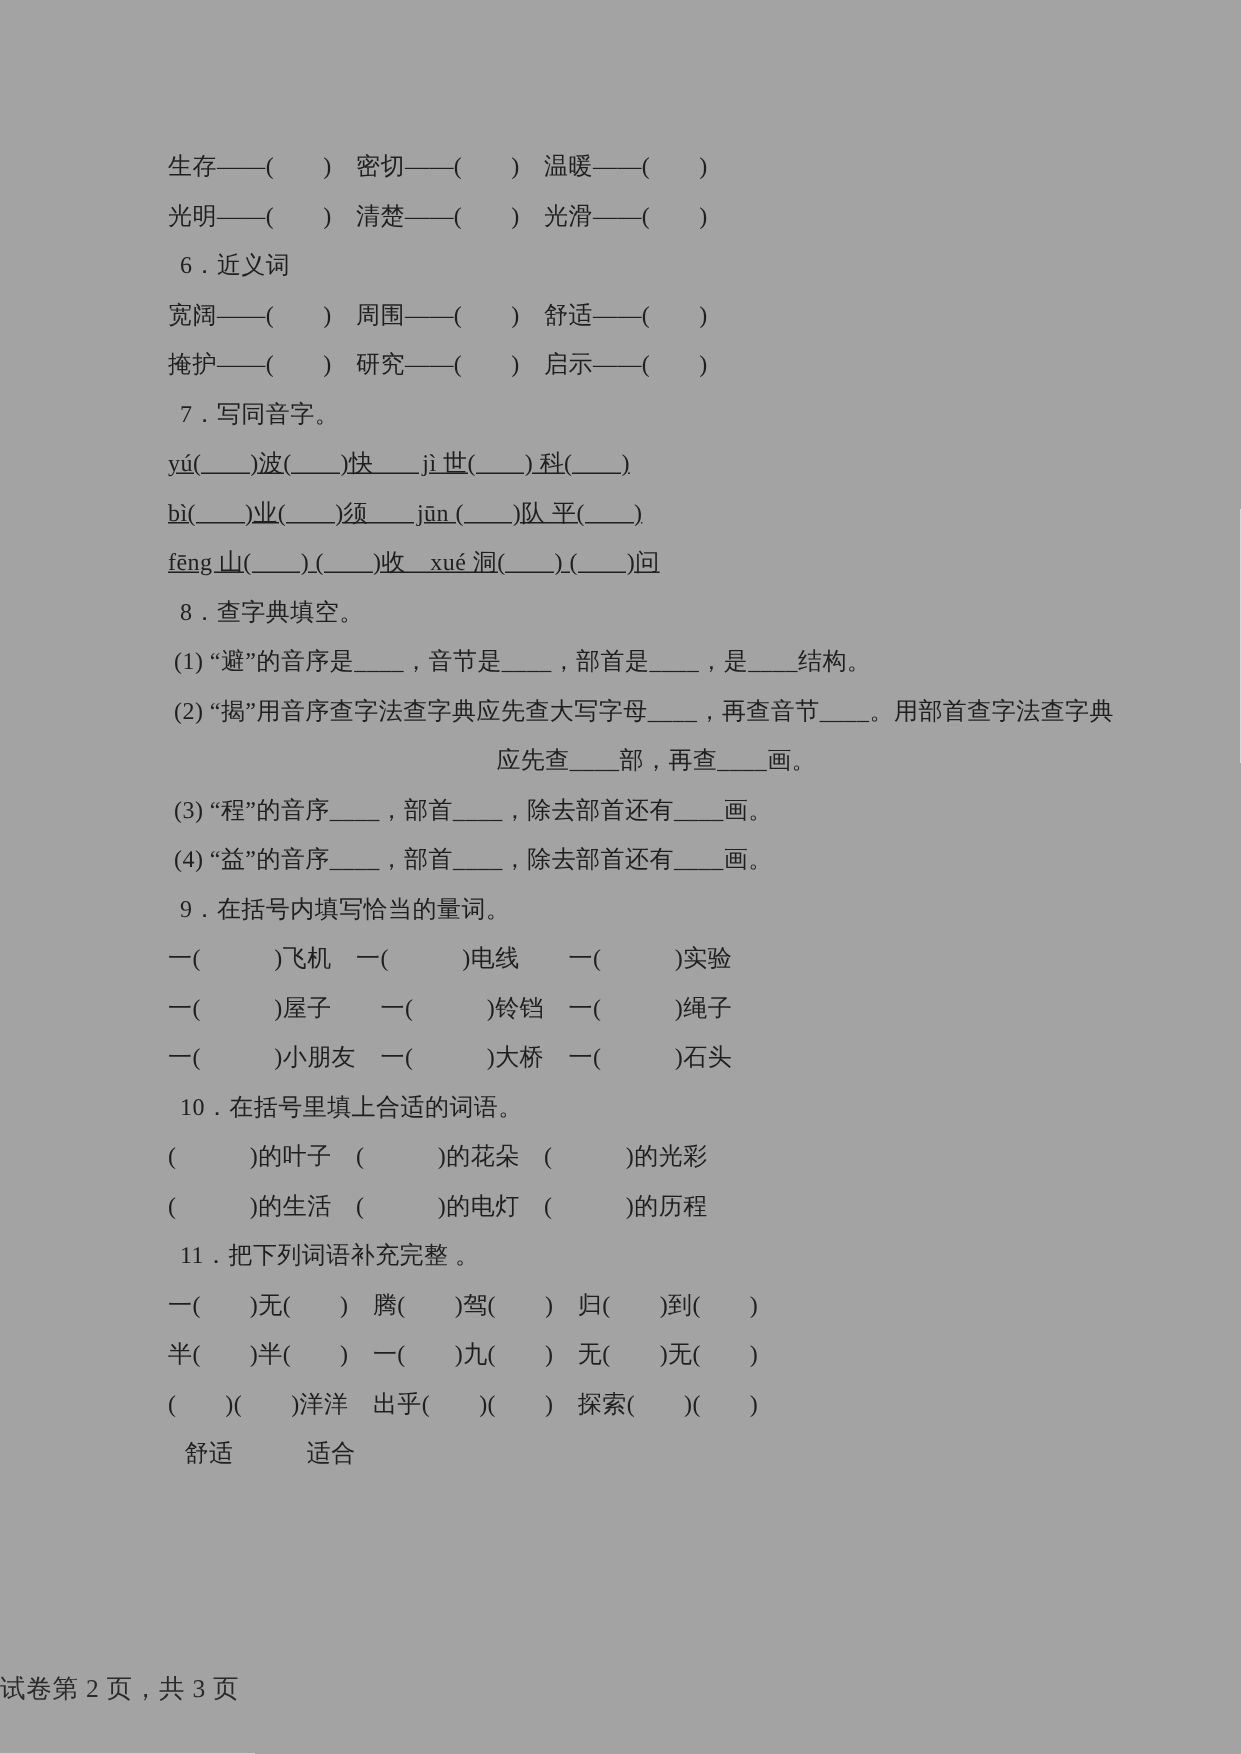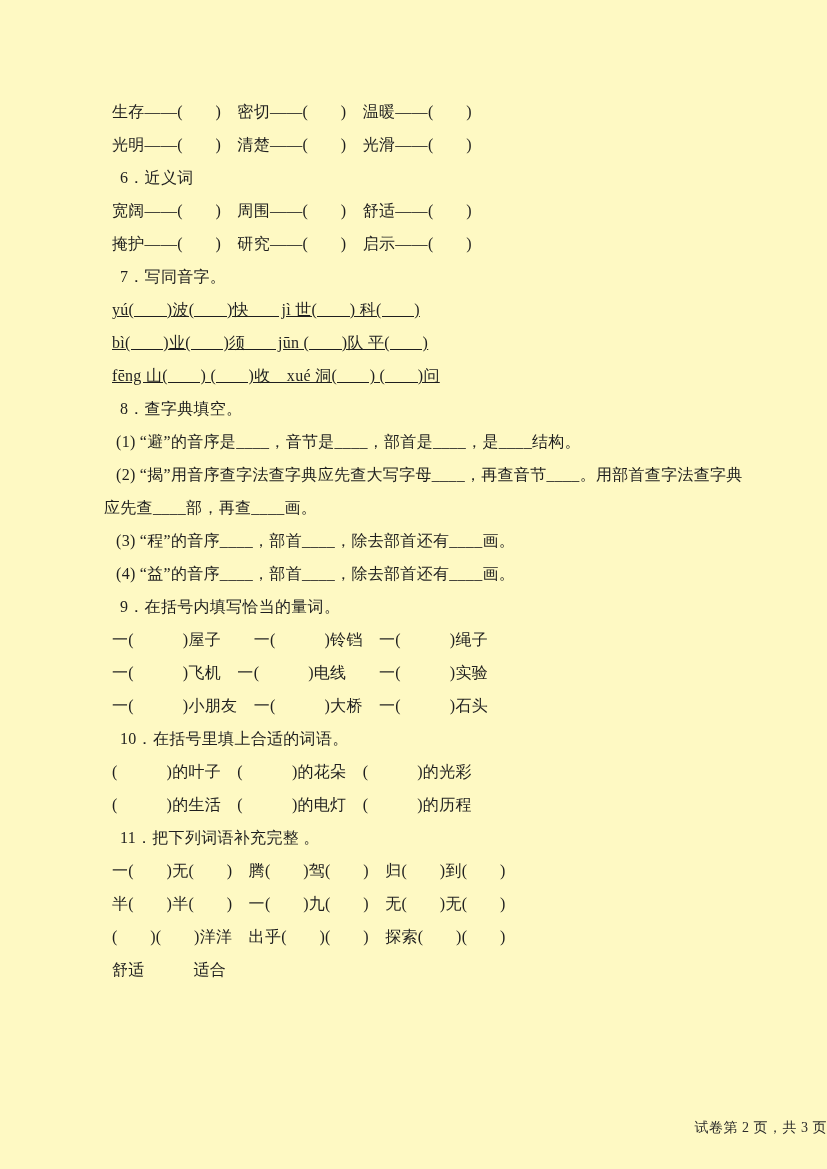--- a/index.html
+++ b/index.html
@@ -5,48 +5,48 @@
   html, body {
     margin: 0;
     padding: 0;
     background: #ffffff;
   }
   .page {
     position: relative;
     width: 827px;
     height: 1169px;
     margin: 0 auto;
-    background: #fef9c3;
+    background: #a3a3a3;
     overflow: hidden;
     font-family: "Liberation Serif", "DejaVu Serif", serif;
     color: #1f1f1f;
   }
   .body {
     padding: 95px 56px 0 104px;
     font-size: 16px;
   }
   .line {
     height: 33px;
     line-height: 33px;
     white-space: pre;
     letter-spacing: 0.3px;
   }
   .line.heading { padding-left: 16px; }
   .line.sub     { padding-left: 12px; }
-  .line.cont    { padding-left: 0; }
+  .line.cont    { padding-left: 0; text-align: center; }
   .line.row     { padding-left: 8px; }
   .line.pinyin  { padding-left: 8px; text-decoration: underline; }
-  .line.words   { padding-left: 8px; }
+  .line.words   { padding-left: 8px; margin-left: 11px; }
   .footer {
     position: absolute;
     left: 0;
     right: 0;
     bottom: 32px;
-    text-align: right;
-    font-size: 14px;
+    text-align: left;
+    font-size: 17px;
     color: #2a2a2a;
     letter-spacing: 0.5px;
   }
 </style>
 </head>
 <body>
 
 <div class="page">
   <div class="body">
       <div class="line row">生存——(　　)　密切——(　　)　温暖——(　　)</div>
@@ -58,22 +58,22 @@
       <div class="line pinyin">yú(　　)波(　　)快　　jì 世(　　) 科(　　)</div>
       <div class="line pinyin">bì(　　)业(　　)须　　jūn (　　)队 平(　　)</div>
       <div class="line pinyin">fēng 山(　　) (　　)收　xué 洞(　　) (　　)问</div>
       <div class="line heading">8．查字典填空。</div>
       <div class="line sub">(1) “避”的音序是____，音节是____，部首是____，是____结构。</div>
       <div class="line sub">(2) “揭”用音序查字法查字典应先查大写字母____，再查音节____。用部首查字法查字典</div>
       <div class="line cont">应先查____部，再查____画。</div>
       <div class="line sub">(3) “程”的音序____，部首____，除去部首还有____画。</div>
       <div class="line sub">(4) “益”的音序____，部首____，除去部首还有____画。</div>
       <div class="line heading">9．在括号内填写恰当的量词。</div>
+      <div class="line row">一(　　　)飞机　一(　　　)电线　　一(　　　)实验</div>
       <div class="line row">一(　　　)屋子　　一(　　　)铃铛　一(　　　)绳子</div>
-      <div class="line row">一(　　　)飞机　一(　　　)电线　　一(　　　)实验</div>
       <div class="line row">一(　　　)小朋友　一(　　　)大桥　一(　　　)石头</div>
       <div class="line heading">10．在括号里填上合适的词语。</div>
       <div class="line row">(　　　)的叶子　(　　　)的花朵　(　　　)的光彩</div>
       <div class="line row">(　　　)的生活　(　　　)的电灯　(　　　)的历程</div>
       <div class="line heading">11．把下列词语补充完整 。</div>
       <div class="line row">一(　　)无(　　)　腾(　　)驾(　　)　归(　　)到(　　)</div>
       <div class="line row">半(　　)半(　　)　一(　　)九(　　)　无(　　)无(　　)</div>
       <div class="line row">(　　)(　　)洋洋　出乎(　　)(　　)　探索(　　)(　　)</div>
       <div class="line words">舒适　　　适合</div>
     </div>

